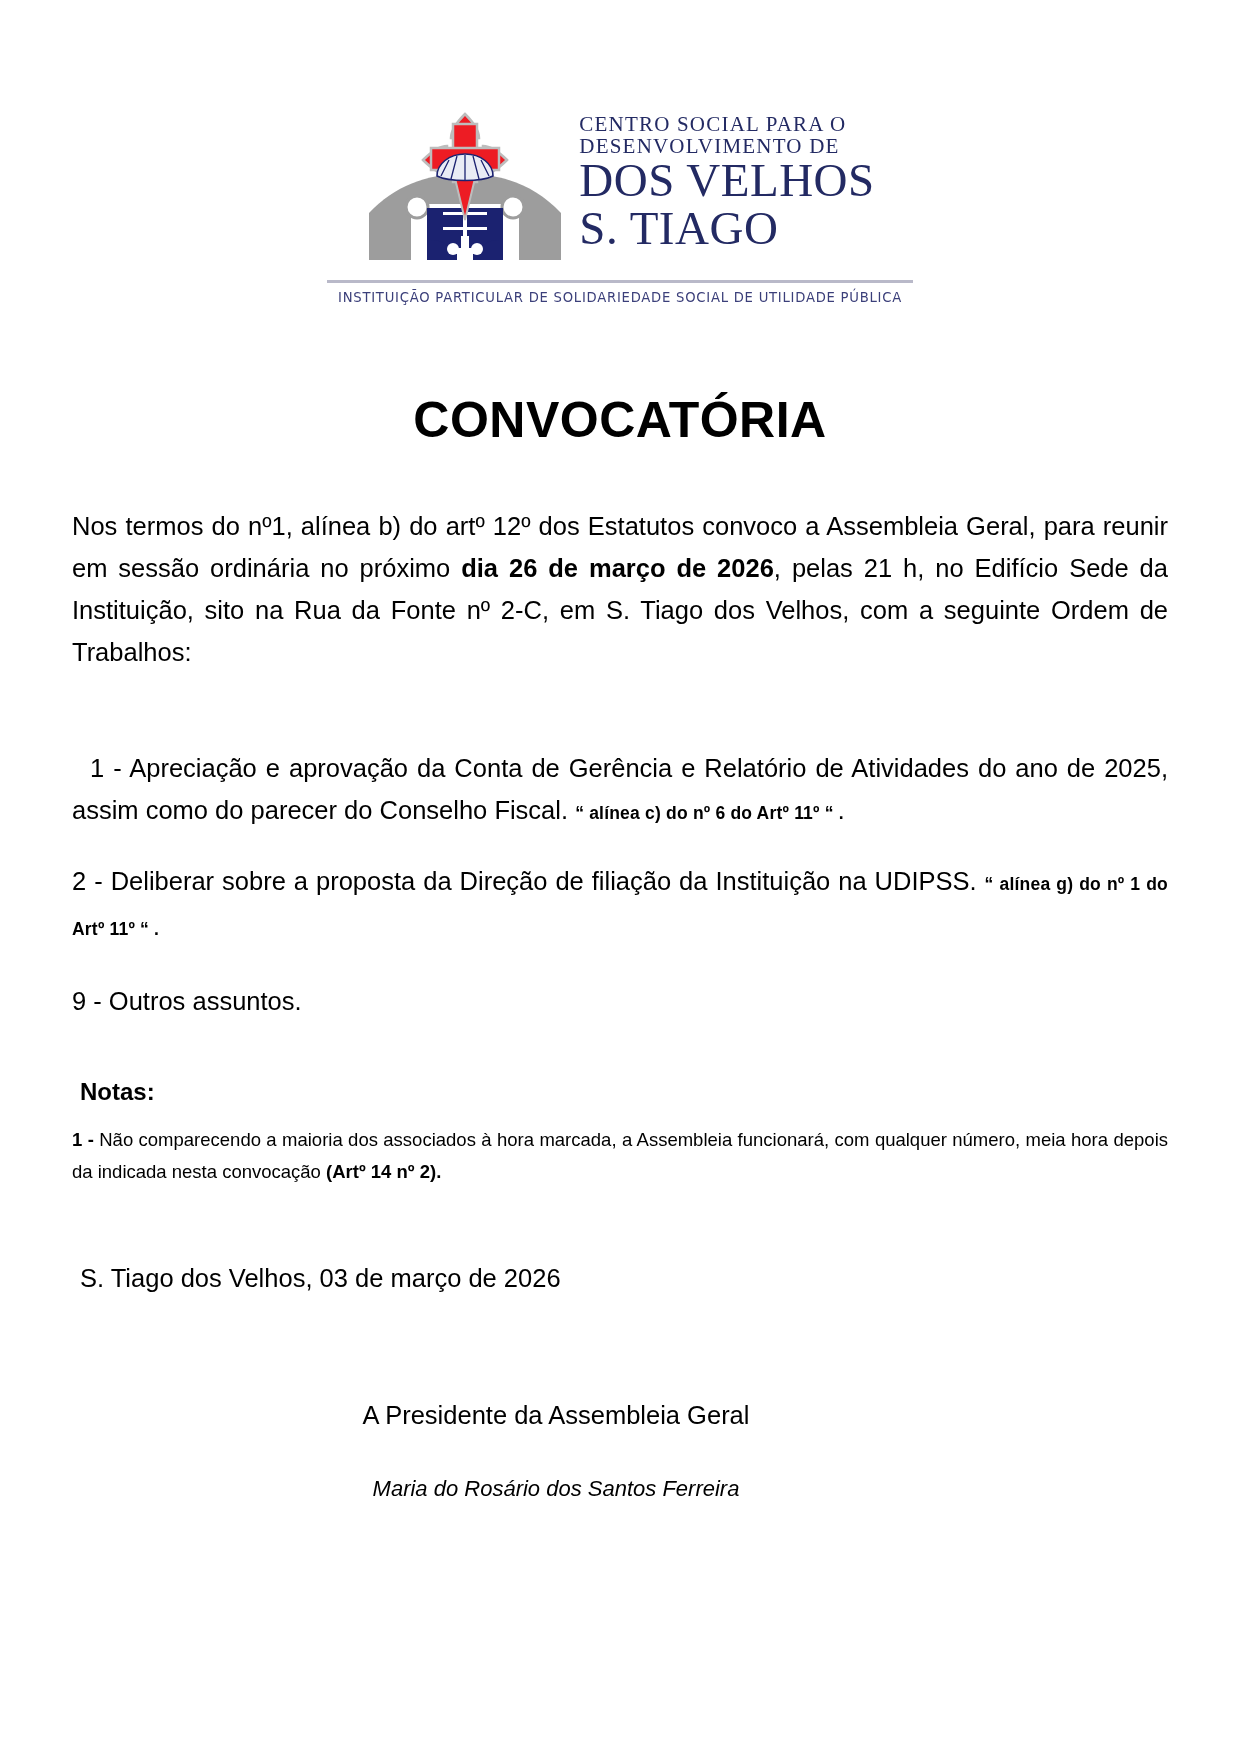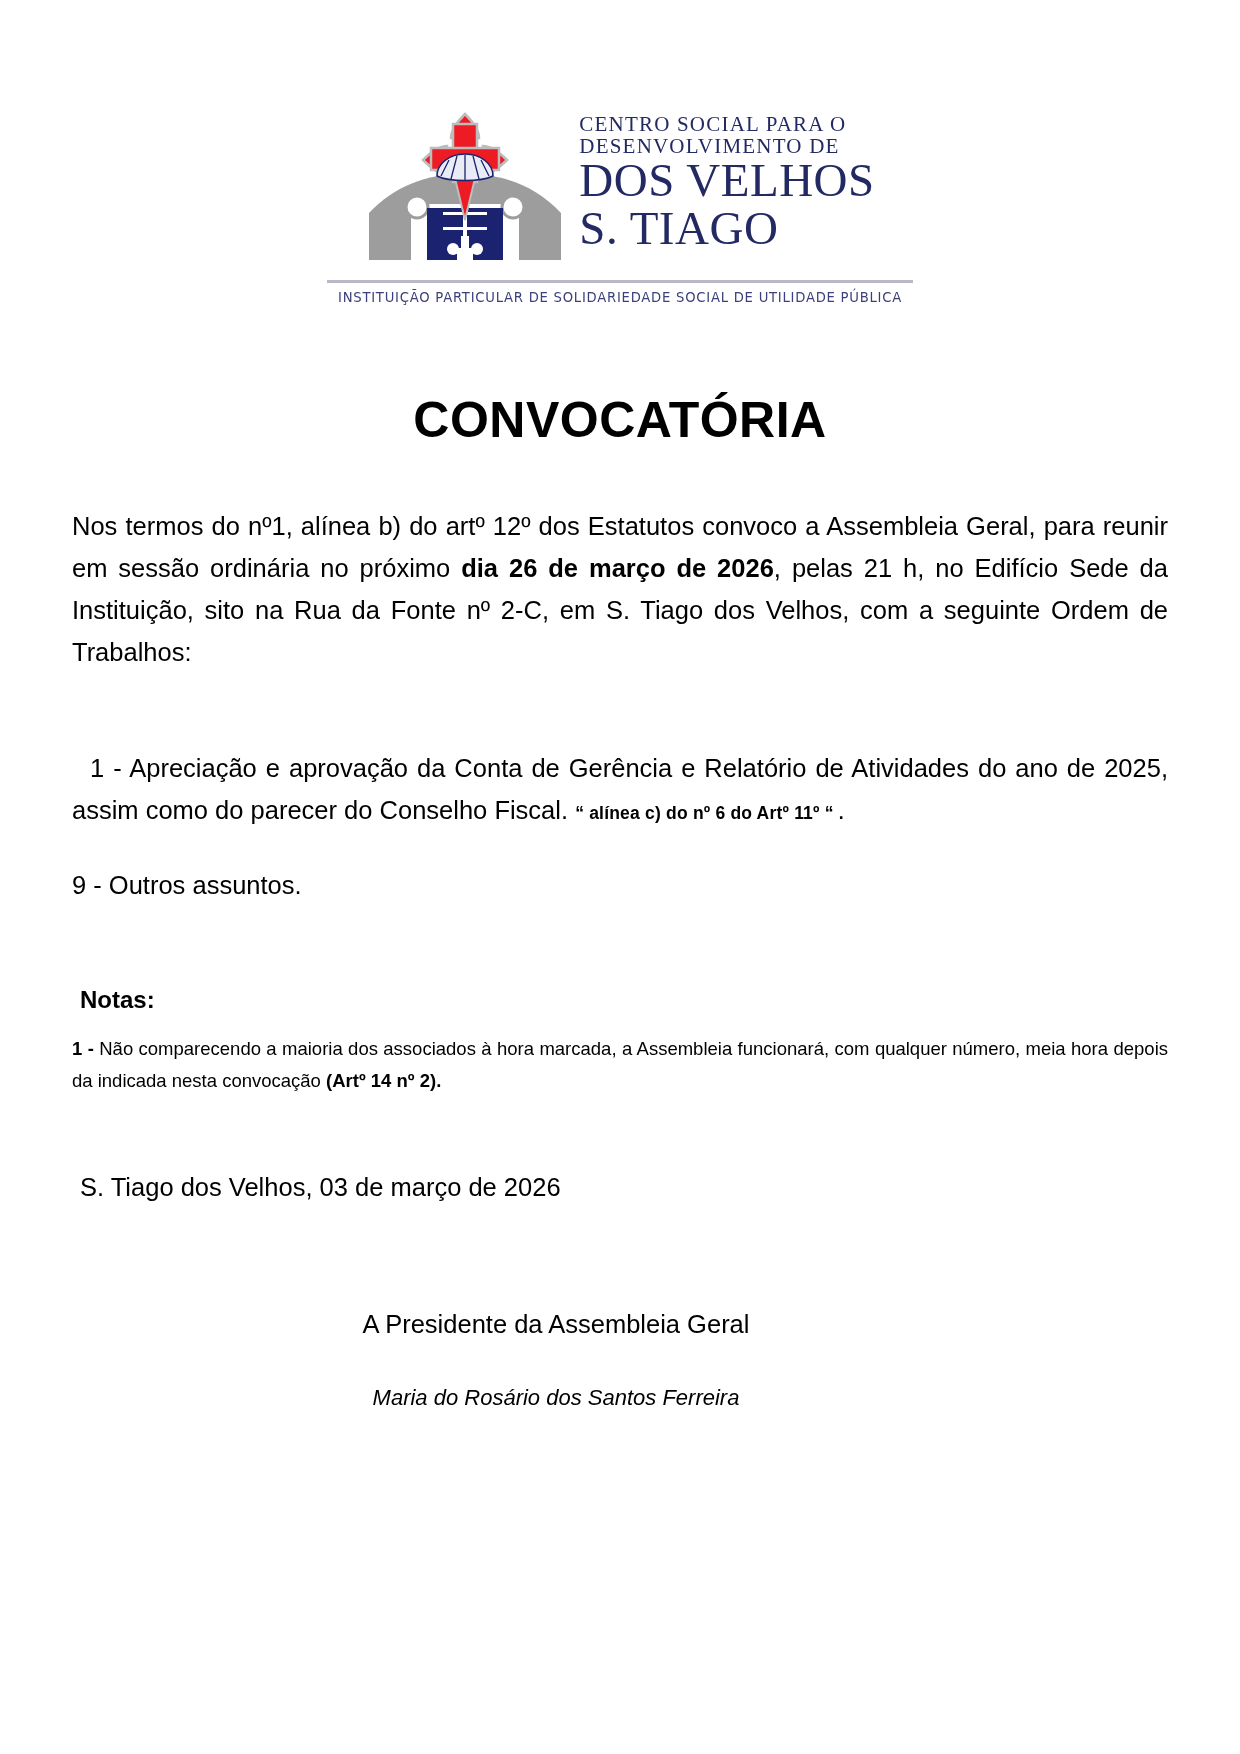--- a/index.html
+++ b/index.html
@@ -121,21 +121,21 @@
     letter-spacing: 0.2px;
   }
   .plain-item {
     font-size: 25.5px;
     line-height: 42px;
     margin-top: 30px;
   }
 
   
   .notes {
-    margin-top: 80px;
+    margin-top: 56px;
   }
   .notes-title {
     font-size: 24px;
     font-weight: bold;
     margin-left: 8px;
     margin-bottom: 10px;
   }
   .notes-body {
     font-size: 18.5px;
     line-height: 32px;
@@ -229,20 +229,21 @@
   <h1 class="doc-title">CONVOCATÓRIA</h1>
 
   <div class="body-wrap">
 
     <p class="lead"><span>Nos termos do nº1, alínea b) do artº 12º dos Estatutos convoco a Assembleia Geral, para reunir em sessão ordinária no próximo </span><b>dia 26 de março de 2026</b><span>, pelas 21 h, no Edifício Sede da Instituição, sito na Rua da Fonte nº 2-C, em S. Tiago dos Velhos, com a seguinte Ordem de Trabalhos:</span></p>
 
     <div class="agenda">
 
       <p class="agenda-item first"><span>1 - Apreciação e aprovação da Conta de Gerência e Relatório de Atividades do ano de 2025, assim como do parecer do Conselho Fiscal. </span><span class="cite">“ alínea c) do nº 6 do Artº 11º “ .</span></p>
 
+      <p class="agenda-item"><span>2 - Deliberar sobre a proposta da Direção de filiação da Instituição na UDIPSS. </span><span class="cite">“ alínea g) do nº 1 do Artº 11º “ .</span></p>
 
       <p class="plain-item">9 - Outros assuntos.</p>
     </div>
 
     <div class="notes">
       <div class="notes-title">Notas:</div>
       <p class="notes-body"><b>1 - </b><span>Não comparecendo a maioria dos associados à hora marcada, a Assembleia funcionará, com qualquer número, meia hora depois da indicada nesta convocação </span><b>(Artº 14  nº 2).</b></p>
     </div>
 
     <p class="place-date">S. Tiago dos Velhos, 03 de março de 2026</p>

